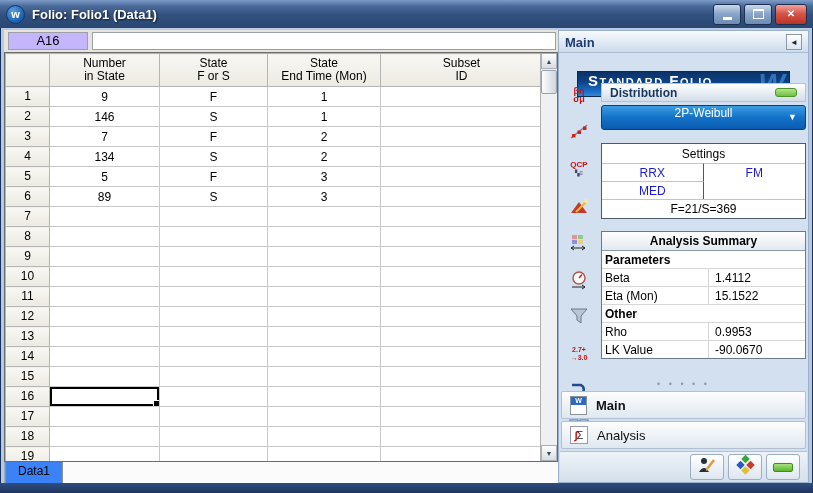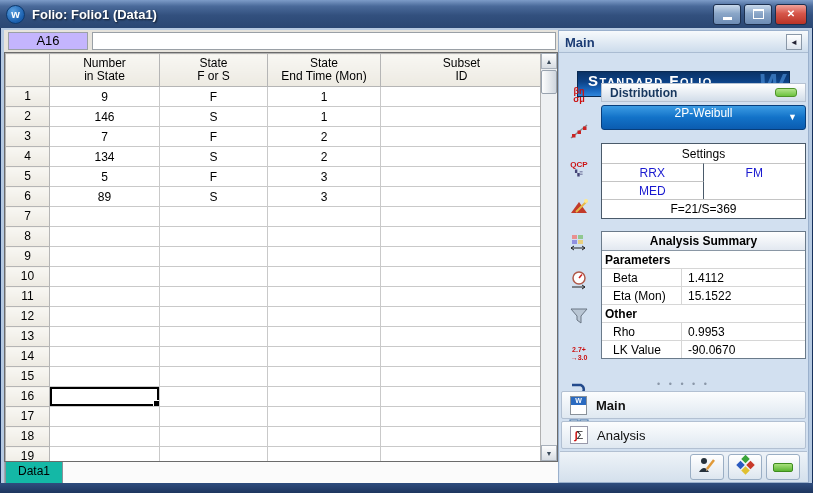--- a/index.html
+++ b/index.html
@@ -42,21 +42,21 @@
   .vscroll{width:17px;background:#eef0f2;border-left:1px solid #b0b0b0;position:relative;box-sizing:border-box;}
   .sb-btn{position:absolute;left:0;width:16px;height:16px;background:linear-gradient(#fdfdfd,#d8dde3);
     border:1px solid #a8b0ba;box-sizing:border-box;font-size:7px;color:#3a4a5a;
     display:flex;align-items:center;justify-content:center;}
   .sb-btn.up{top:0;} .sb-btn.down{bottom:0;}
   .sb-thumb{position:absolute;top:17px;left:0;width:16px;height:24px;box-sizing:border-box;
     background:linear-gradient(90deg,#fdfdfd,#cfd6de);border:1px solid #98a2ae;border-radius:2px;}
   
   .tabbar{position:absolute;left:4px;top:462px;width:554px;height:21px;background:#fbfbfb;
     border-left:1px solid #a0a8b0;box-sizing:border-box;display:flex;}
-  .sheet-tab{background:#14b8a6;border:1px solid #8a929a;border-top:none;font-size:12px;
+  .sheet-tab{background:#3b82f6;border:1px solid #8a929a;border-top:none;font-size:12px;
     padding:1px 12px 7px 12px;height:18px;line-height:16px;}
   .bottom-strip{position:absolute;left:0;top:483px;width:813px;height:10px;
     background:linear-gradient(#2f4d7e,#1d355e);}
   
   .panel{position:absolute;left:558px;top:30px;width:251px;height:453px;background:#d2e0f0;
     border:1px solid #9ab0cc;box-sizing:border-box;}
   .panel-header{height:20px;background:linear-gradient(#f7fafc,#cddcec);border-bottom:1px solid #aabcd2;
     color:#1c3c74;font-weight:bold;font-size:13px;padding:1px 6px 0 6px;display:flex;align-items:center;}
   .collapse-btn{margin-left:auto;width:14px;height:14px;background:linear-gradient(#fff,#dce4ee);
     border:1px solid #8a98a8;font-size:8px;color:#223;display:flex;align-items:center;justify-content:center;}
@@ -85,21 +85,21 @@
   .settings-grid{display:grid;grid-template-columns:1fr 1fr;}
   .opt{text-align:center;padding:2px 0 1px 0;color:#1a1ad0;border-top:1px solid #c4c4c4;}
   .opt:nth-child(odd){border-right:1px solid #4a5a6a;}
   .settings-result{text-align:center;border-top:1px solid #c4c4c4;padding:2px 16px;}
   .summary-box{margin-top:12px;background:#fff;border:1px solid #6a7a8a;font-size:12px;}
   .summary-title{font-weight:bold;text-align:center;padding:2px 0;
     background:linear-gradient(#ffffff,#e2e8f0);border-bottom:1px solid #8a97a5;}
   .sum-row{display:flex;border-bottom:1px solid #d6d6d6;height:17px;align-items:center;}
   .sum-row:last-child{border-bottom:none;}
   .sum-row.section{font-weight:bold;padding-left:3px;}
-  .sum-label{width:80px;padding-left:11px;border-right:1px solid #d6d6d6;height:100%;
+  .sum-label{width:107px;padding-left:3px;border-right:1px solid #d6d6d6;height:100%;
     display:flex;align-items:center;box-sizing:border-box;}
   .sum-val{padding-left:6px;}
   .grip{position:absolute;left:0;right:0;bottom:95px;text-align:center;color:#8a97a8;
     font-size:9px;letter-spacing:3px;line-height:6px;}
   .side-tab{position:absolute;left:2px;right:2px;height:28px;
     background:linear-gradient(#fcfdfe,#dfe8f1);border:1px solid #b2c0d2;border-radius:2px;
     display:flex;align-items:center;gap:9px;padding:0 8px;box-sizing:border-box;font-size:13px;color:#111;}
   .side-tab.t-main{bottom:63px;font-weight:bold;}
   .side-tab.t-analysis{bottom:33px;}
   .doc{position:relative;width:15px;height:17px;background:#fff;border:1px solid #8a929a;display:block;}

